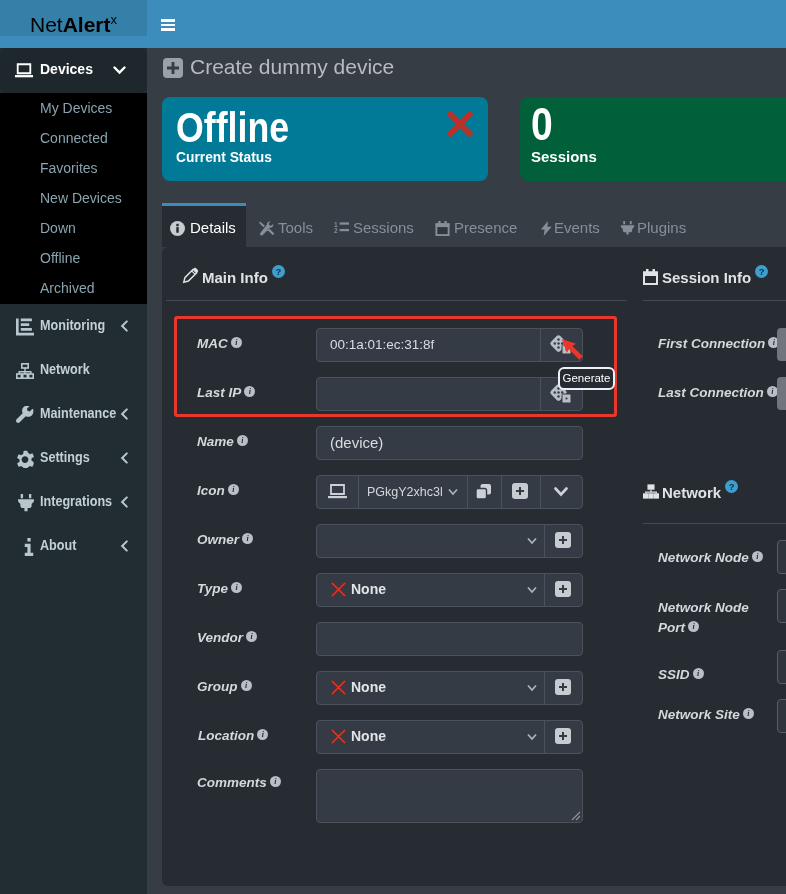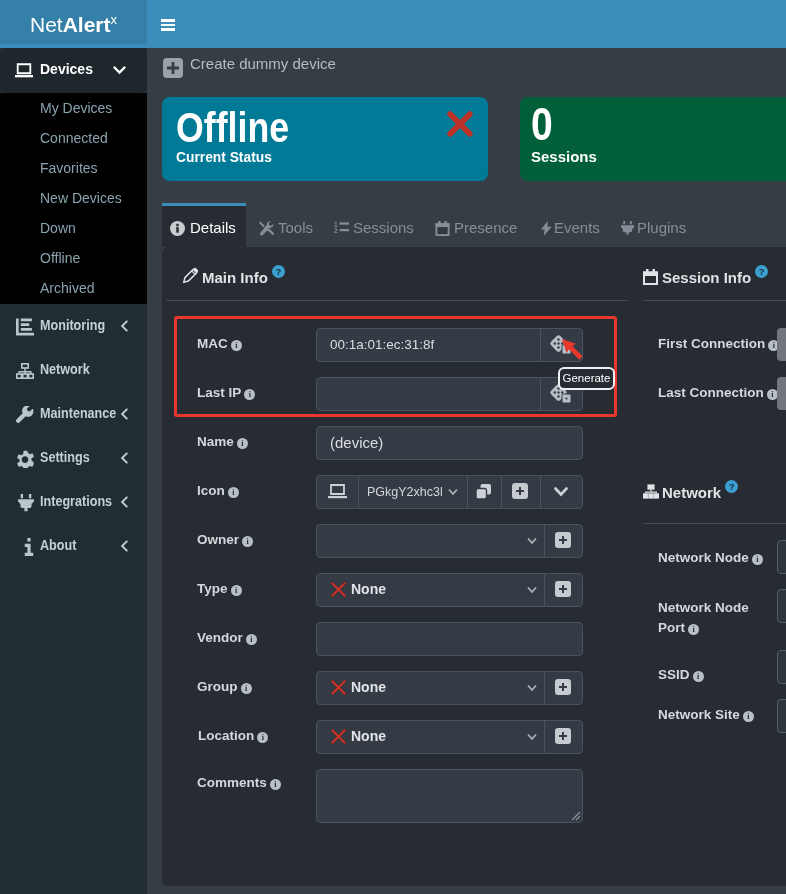--- a/index.html
+++ b/index.html
@@ -1,50 +1,50 @@
 <!DOCTYPE html>
 <html><head>
 <meta charset="utf-8">
 <style>
 * { margin:0; padding:0; box-sizing:border-box; }
 html,body { width:786px; height:894px; overflow:hidden; }
 body { position:relative; background:#363d45; font-family:"Liberation Sans", sans-serif; }
 .abs { position:absolute; }
 
 #navbar { left:0; top:0; width:786px; height:48px; background:#3c8dbc; }
-#logo { left:0; top:0; width:147px; height:44px; background:#3580a9; color:#ffffff; font-size:21px; text-align:center; line-height:40px; }
+#logo { left:0; top:0; width:147px; height:36px; background:#3580a9; color:#000000; font-size:21px; text-align:center; line-height:40px; }
 #logo b { font-weight:700; }
 #logo sup { font-size:13px; }
 .hbar { left:161px; width:14px; height:2.6px; background:#fff; }
 
 #sidebar { left:0; top:48px; width:147px; height:846px; background:#222d32; }
 #devitem { left:0; top:0; width:147px; height:45px; background:#1e282c; color:#fff;border-radius:7px; }
 #devitem .lbl { position:absolute; left:40px; top:13px; font-size:14px; font-weight:700; }
 #submenu { left:0; top:45px; width:147px; height:211px; background:#000000; }
 .subitem { position:absolute; left:40px; font-size:14px; color:#8aa4af; }
 .mitem { position:absolute; left:40px; font-size:14px; font-weight:700; color:#c3d0d6; transform:scaleX(0.9); transform-origin:left; }
 .micon { position:absolute; left:16px; width:18px; height:18px; }
 .chevl { position:absolute; left:118px; width:12px; height:12px; }
 
-#header-txt { left:190px; top:55px; font-size:15px; color:#b6bcc2; }
+#header-txt { left:190px; top:55px; font-size:21px; color:#b6bcc2; }
 #box-teal { left:162px; top:97px; width:326px; height:84px; background:#007a97; border-radius:8px; color:#fff; }
 #box-green { left:520px; top:97px; width:300px; height:84px; background:#01603a; border-radius:8px; color:#fff; }
 .box-big { position:absolute; left:14px; top:0px; font-size:42px; font-weight:700; line-height:61px; transform:scaleX(0.85); transform-origin:left; }
 .box-sub { position:absolute; left:14px; top:51px; font-size:15px; font-weight:700; transform:scaleX(0.92); transform-origin:left; }
 
 #tab-active { left:162px; top:203px; width:84px; height:44px; background:#272c32; border-top:3px solid #3c8dbc; }
 .tabtxt { position:absolute; top:219px; font-size:15px; color:#868f97; }
 .tabico { position:absolute; top:221px; width:15px; height:15px; }
 
 #panel { left:162px; top:247px; width:660px; height:639px; background:#272c32; border-radius:6px; }
 .hr { position:absolute; height:1px; background:#424a52; }
 .sechead { position:absolute; font-size:15px; font-weight:700; color:#dfe3e6; display:inline-flex; align-items:flex-start; }
 .sechead .qbadge { position:static; margin:-4px 0 0 4px; }
 .qbadge { position:absolute; width:13px; height:13px; border-radius:50%; background:#3b9fd0; color:#123140; font-size:9.5px; font-weight:700; text-align:center; line-height:13px; }
-.flabel { position:absolute; font-size:13.5px; font-weight:700; color:#d3d8dc; display:inline-flex; align-items:flex-end; white-space:nowrap; }
+.flabel { position:absolute; font-size:13.5px; font-weight:700; color:#d3d8dc; display:inline-flex; align-items:center; white-space:nowrap;font-style:italic; }
 .flabel .ibadge { position:static; margin:-3px 0 0 3px; }
 .ibadge { position:absolute; width:11px; height:11px; border-radius:50%; background:#b9bfc6; color:#272c32; font-size:8px; font-weight:700; text-align:center; line-height:11px; font-family:"Liberation Serif",serif; }
 .inp { position:absolute; left:316px; width:267px; height:34px; background:#343b44; border:1px solid #4a525b; border-radius:4px; color:#d9dde1; font-size:15px; line-height:32px; padding-left:13px; }
 .vdiv { position:absolute; width:1px; background:#4a525b; }
 </style>
 </head>
 <body>
 <div class="abs" id="navbar"></div>
 <div class="abs" id="logo">Net<b>Alert</b><sup>x</sup></div>
 <div class="abs hbar" style="top:19px"></div>

